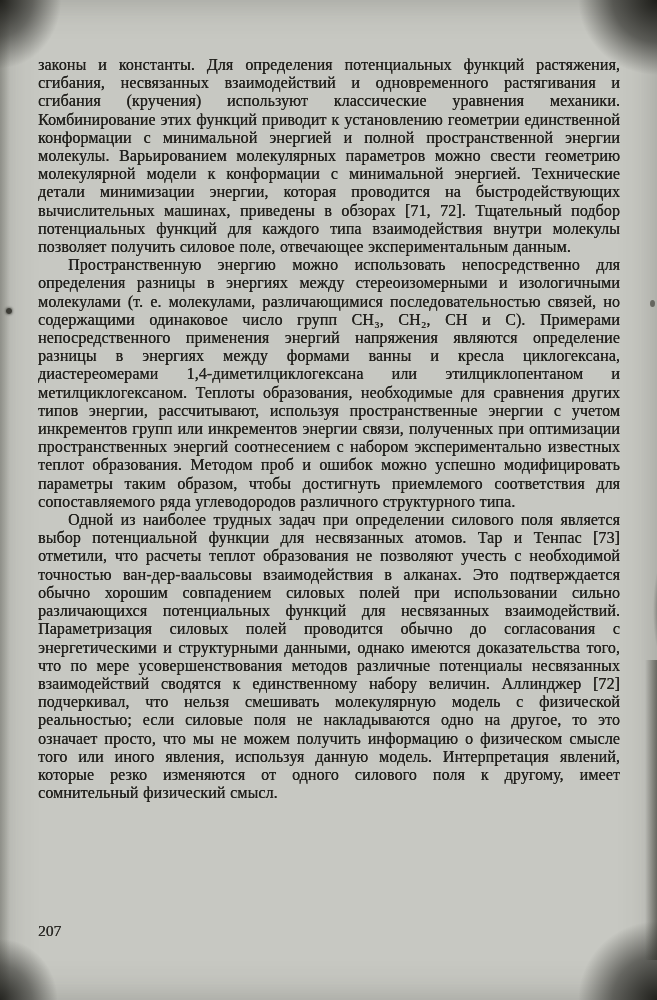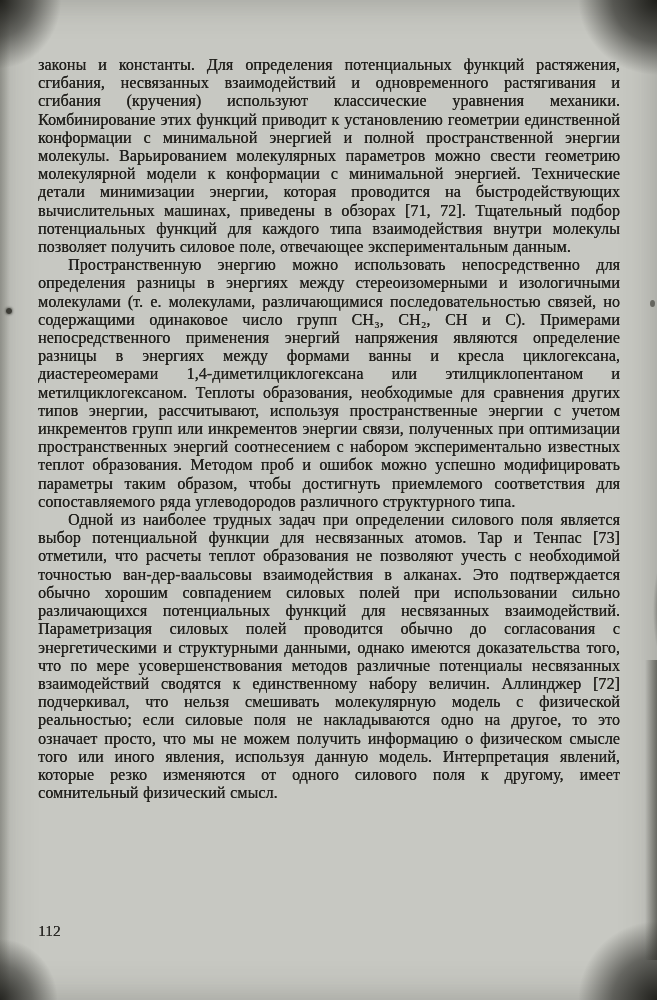--- a/index.html
+++ b/index.html
@@ -117,14 +117,14 @@
   <div class="artifact edge-right-lower"></div>
   <div class="artifact speck-left"></div>
   <div class="artifact speck-right"></div>
 
   <main class="text-block">
     <p class="para first">законы и константы. Для определения потенциальных функций растяжения, сгибания, несвязанных взаимодействий и одновременного растягивания и сгибания (кручения) используют классические уравнения механики. Комбинирование этих функций приводит к установлению геометрии единственной конформации с минимальной энергией и полной пространственной энергии молекулы. Варьированием молекулярных параметров можно свести геометрию молекулярной модели к конформации с минимальной энергией. Технические детали минимизации энергии, которая проводится на быстродействующих вычислительных машинах, приведены в обзорах [71, 72]. Тщательный подбор потенциальных функций для каждого типа взаимодействия внутри молекулы позволяет получить силовое поле, отвечающее экспериментальным данным.</p>
     <p class="para">Пространственную энергию можно использовать непосредственно для определения разницы в энергиях между стереоизомерными и изологичными молекулами (т. е. молекулами, различающимися последовательностью связей, но содержащими одинаковое число групп CH₃, CH₂, CH и C). Примерами непосредственного применения энергий напряжения являются определение разницы в энергиях между формами ванны и кресла циклогексана, диастереомерами 1,4-диметилциклогексана или этилциклопентаном и метилциклогексаном. Теплоты образования, необходимые для сравнения других типов энергии, рассчитывают, используя пространственные энергии с учетом инкрементов групп или инкрементов энергии связи, полученных при оптимизации пространственных энергий соотнесением с набором экспериментально известных теплот образования. Методом проб и ошибок можно успешно модифицировать параметры таким образом, чтобы достигнуть приемлемого соответствия для сопоставляемого ряда углеводородов различного структурного типа.</p>
     <p class="para">Одной из наиболее трудных задач при определении силового поля является выбор потенциальной функции для несвязанных атомов. Тар и Тенпас [73] отметили, что расчеты теплот образования не позволяют учесть с необходимой точностью ван-дер-ваальсовы взаимодействия в алканах. Это подтверждается обычно хорошим совпадением силовых полей при использовании сильно различающихся потенциальных функций для несвязанных взаимодействий. Параметризация силовых полей проводится обычно до согласования с энергетическими и структурными данными, однако имеются доказательства того, что по мере усовершенствования методов различные потенциалы несвязанных взаимодействий сводятся к единственному набору величин. Аллинджер [72] подчеркивал, что нельзя смешивать молекулярную модель с физической реальностью; если силовые поля не накладываются одно на другое, то это означает просто, что мы не можем получить информацию о физическом смысле того или иного явления, используя данную модель. Интерпретация явлений, которые резко изменяются от одного силового поля к другому, имеет сомнительный физический смысл.</p>
   </main>
 
-  <div class="page-number">112</div>
+  <div class="page-number">207</div>
 </div>
 
 </body></html>

